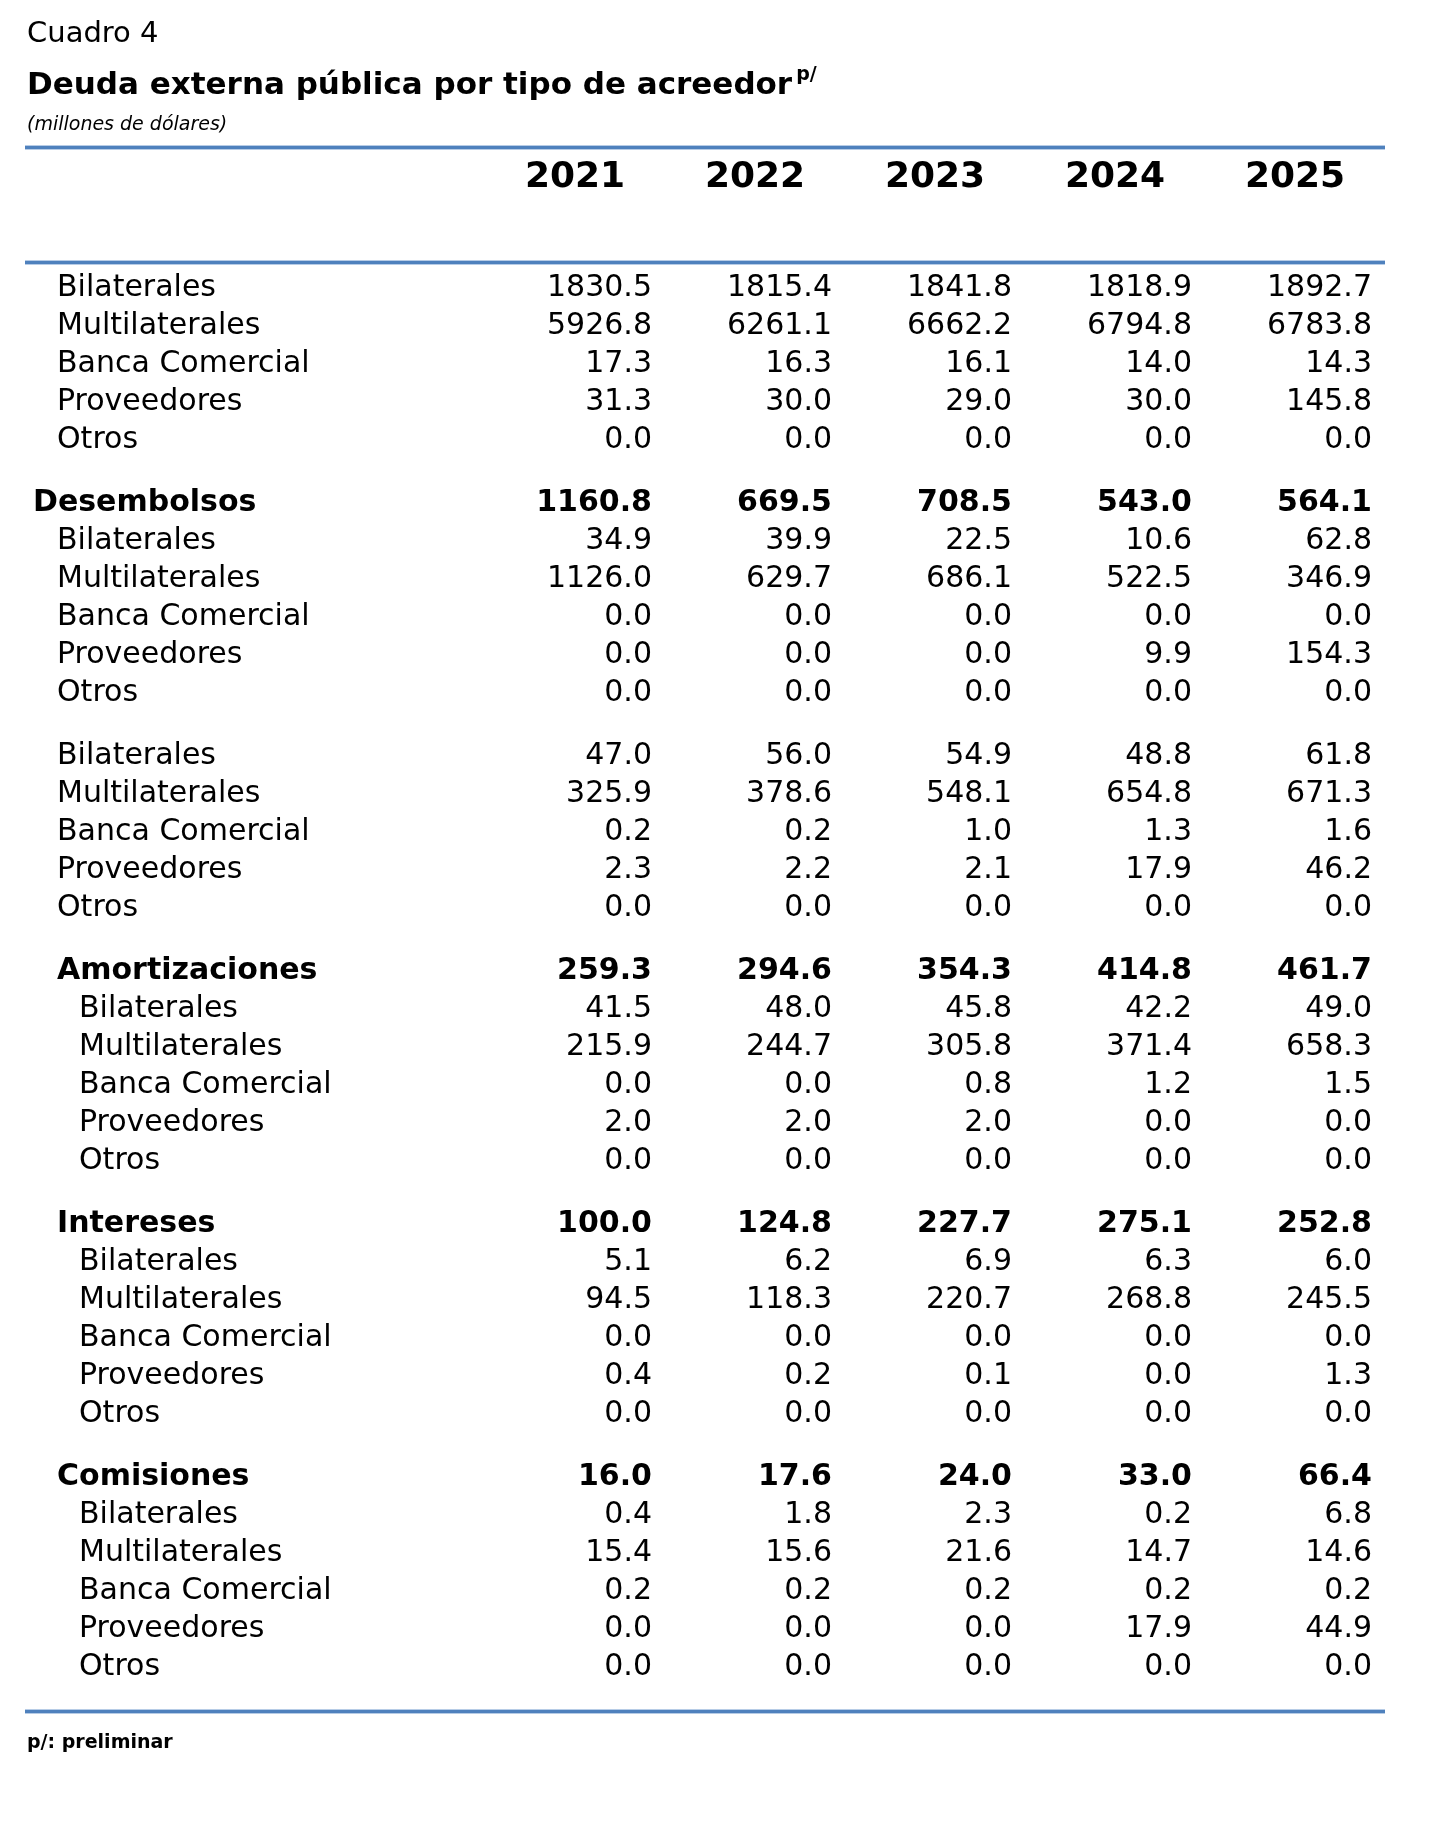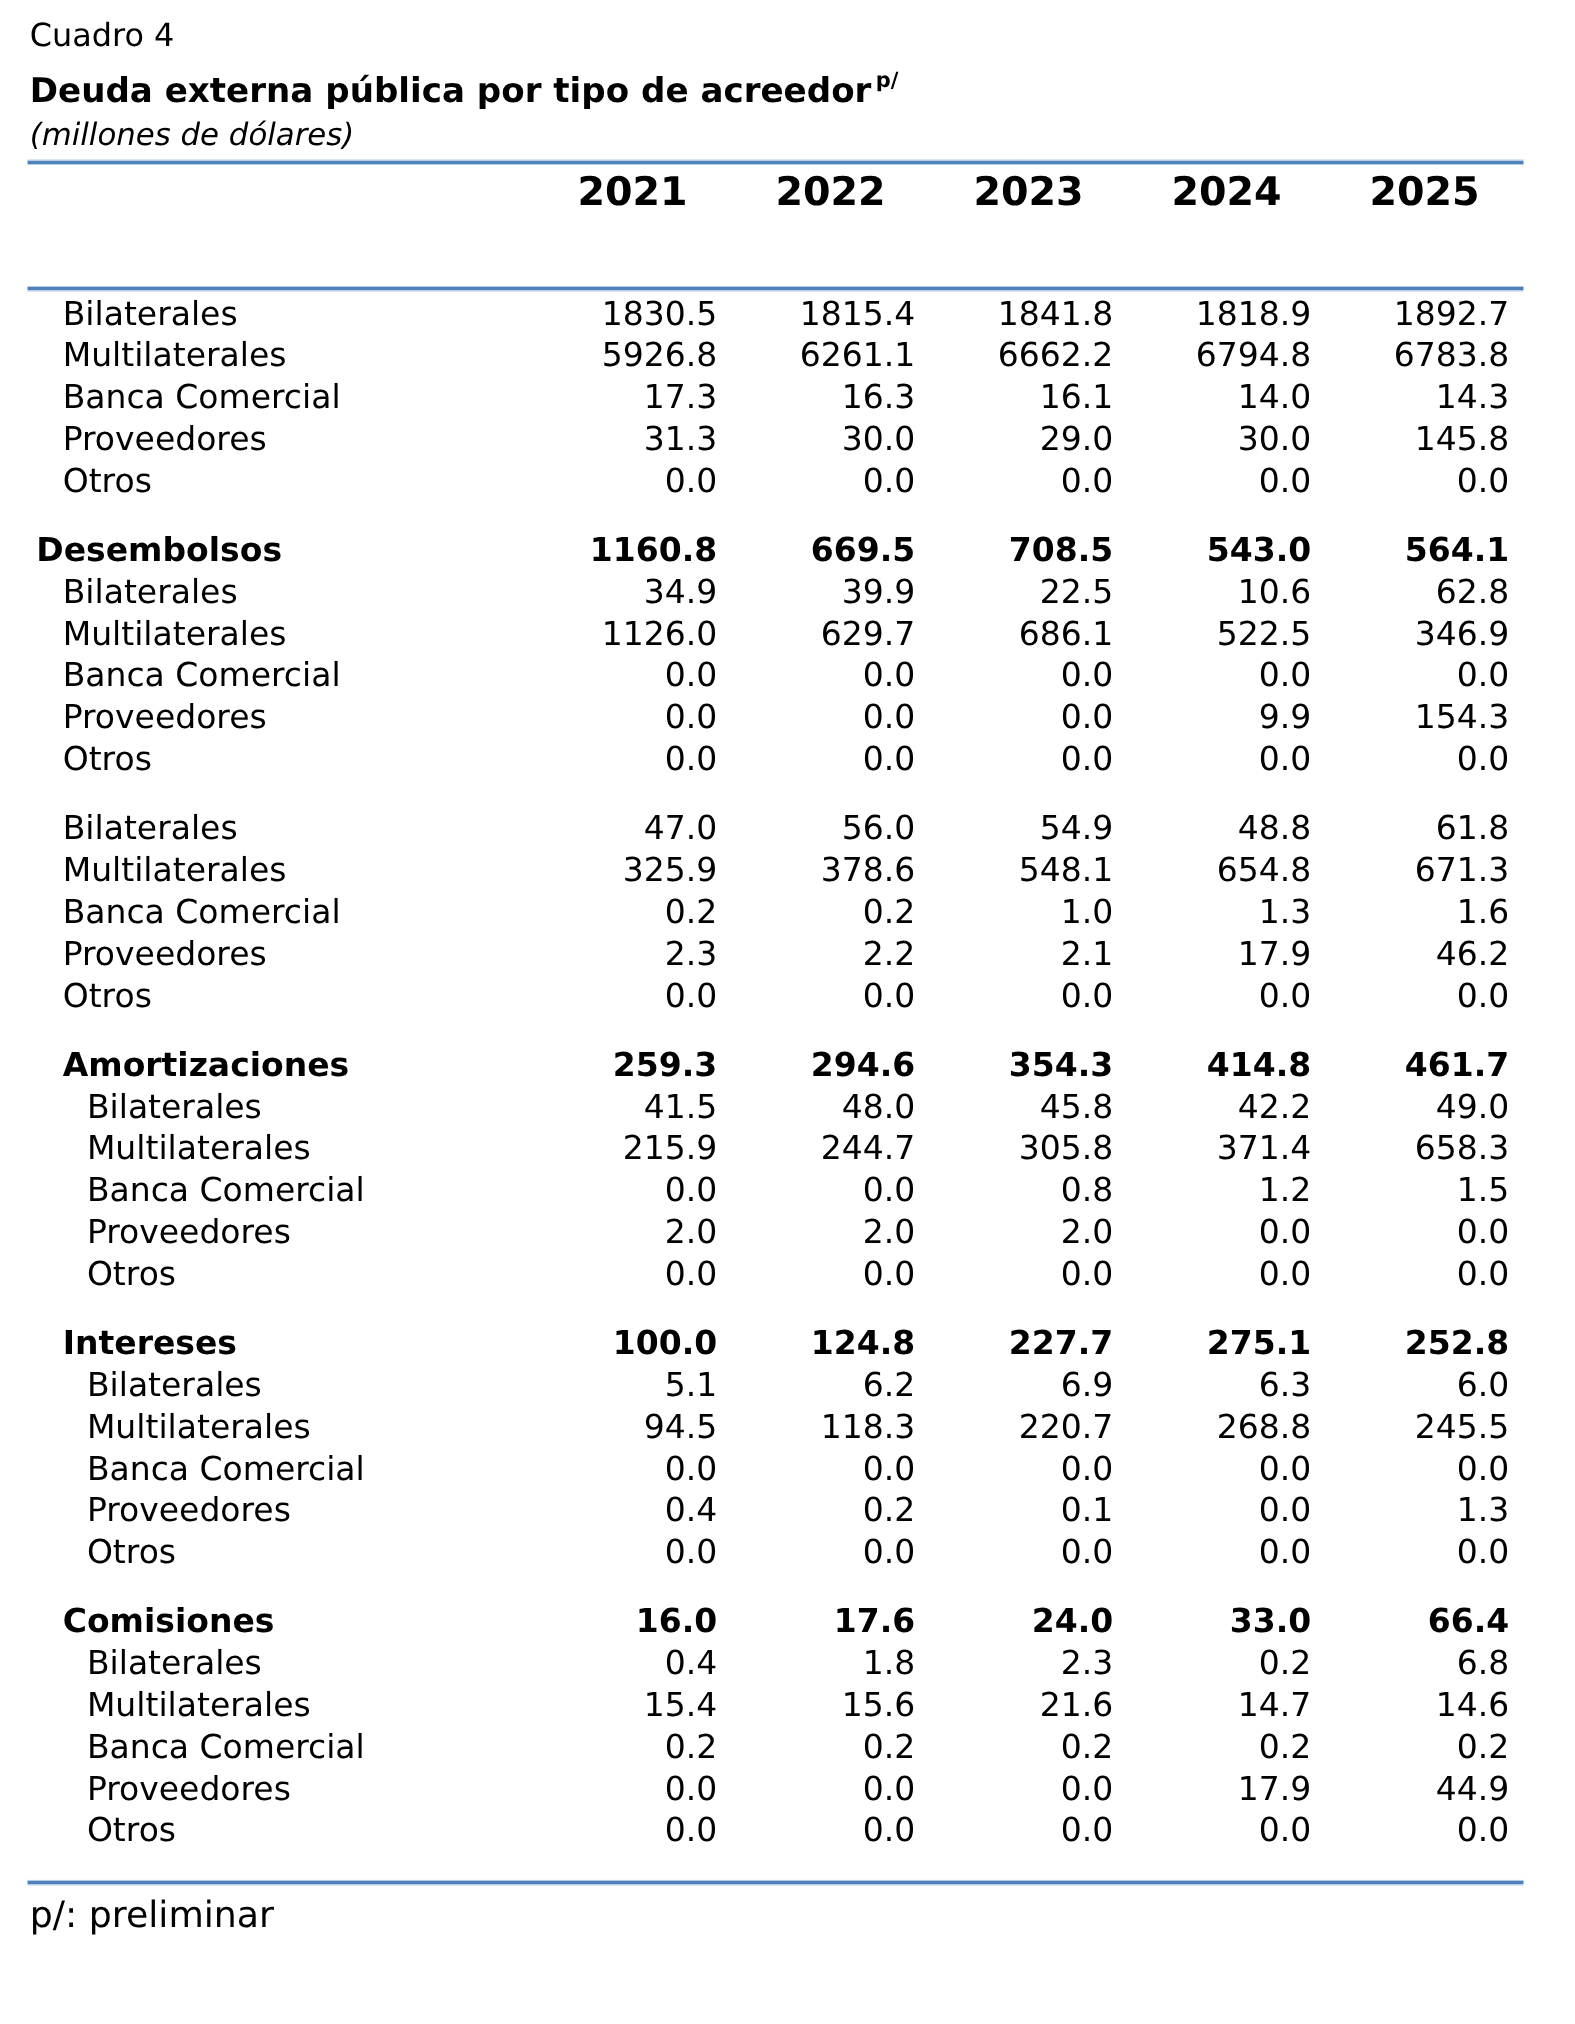--- a/index.html
+++ b/index.html
@@ -9,21 +9,21 @@
     font-family: "DejaVu Sans", "Liberation Sans", sans-serif;
     color: #000000;
     overflow: hidden;
   }
   .page { padding: 12px 18px 0 27px; }
 
   
   .table-number { font-size: 29px; line-height: 40px; font-weight: 400; }
   .doc-title    { font-size: 31px; line-height: 42px; font-weight: 700; }
   .doc-title sup { font-size: 19px; font-weight: 700; vertical-align: 14px; margin-left: 4px; }
-  .doc-subtitle { font-size: 28px; line-height: 38px; font-style: italic; padding-bottom: 3px; }
+  .doc-subtitle { font-size: 19px; line-height: 38px; font-style: italic; padding-bottom: 3px; }
 
   .rule {
     width: 1360px; height: 5px; margin-left: -2px;
     background: linear-gradient(to bottom, #b7cce6 0 20%, #4f81bd 20% 80%, #b7cce6 80% 100%);
   }
 
   
   .year-row { display: flex; margin-top: 6px; margin-left: 458px; }
   .year-cell {
     width: 180px; height: 38px; line-height: 38px;
@@ -37,21 +37,21 @@
   .trow { display: flex; height: 38px; line-height: 38px; font-size: 30px; }
   .trow.bold { font-weight: 700; }
   .lbl { width: 458px; white-space: nowrap; }
   .lbl.ind0 { padding-left: 6px; }
   .lbl.ind1 { padding-left: 30px; }
   .lbl.ind2 { padding-left: 52px; }
   .num { width: 180px; text-align: right; padding-right: 13px; }
 
   
   .foot-rule { margin-top: 12px; }
-  .foot-note { font-size: 33px; line-height: 38px; margin-top: 8px; }
+  .foot-note { font-size: 19px; line-height: 38px; margin-top: 8px; font-weight: bold; }
 </style>
 </head>
 <body>
 
 <div class="page">
 
   <div class="table-number">Cuadro 4</div>
 
   <div class="doc-title"><span>Deuda externa pública por tipo de acreedor</span><sup>p/</sup></div>
 

